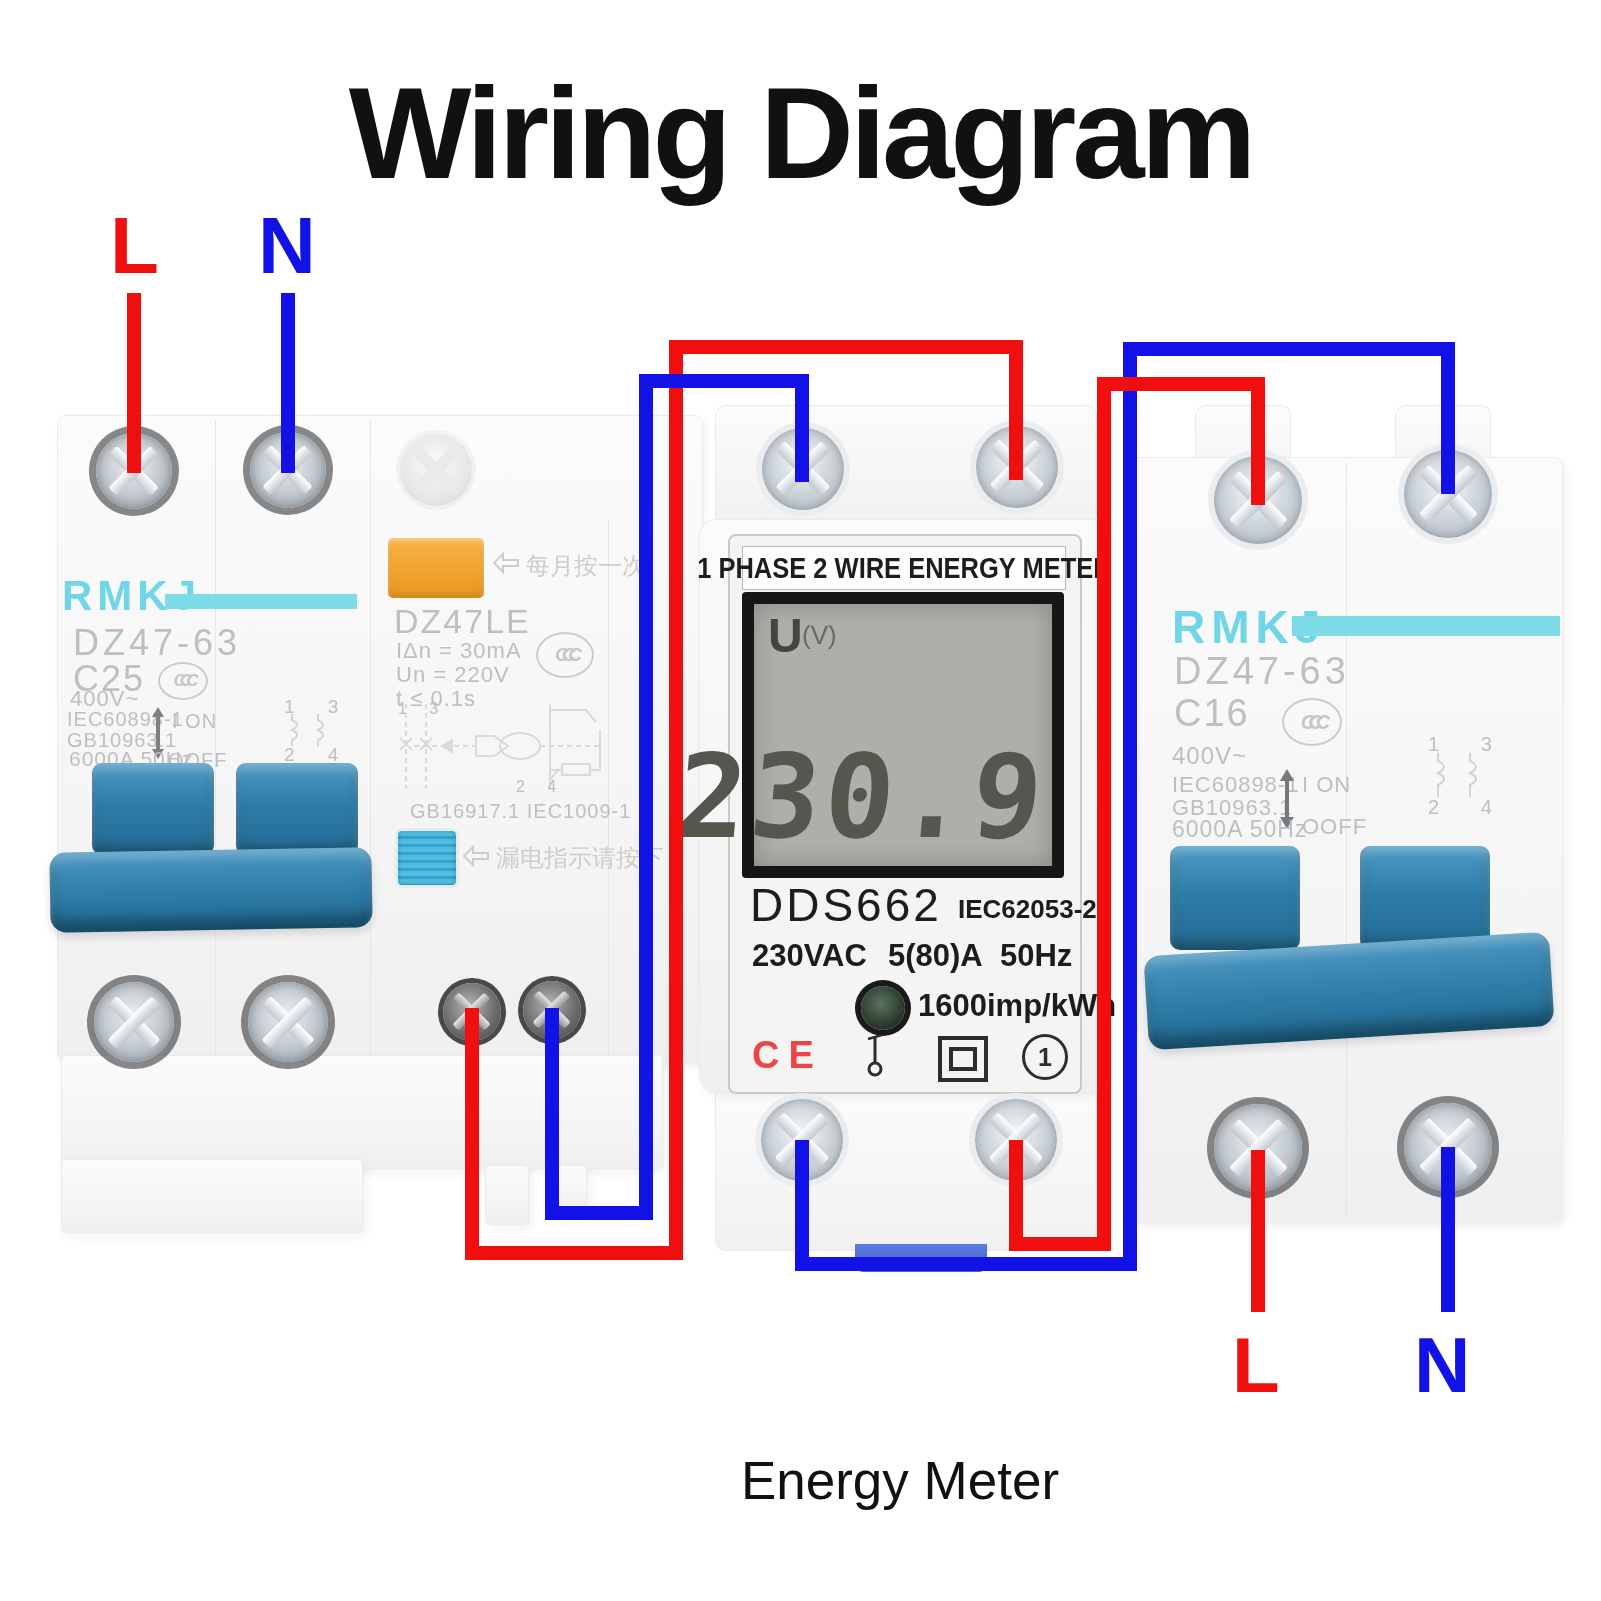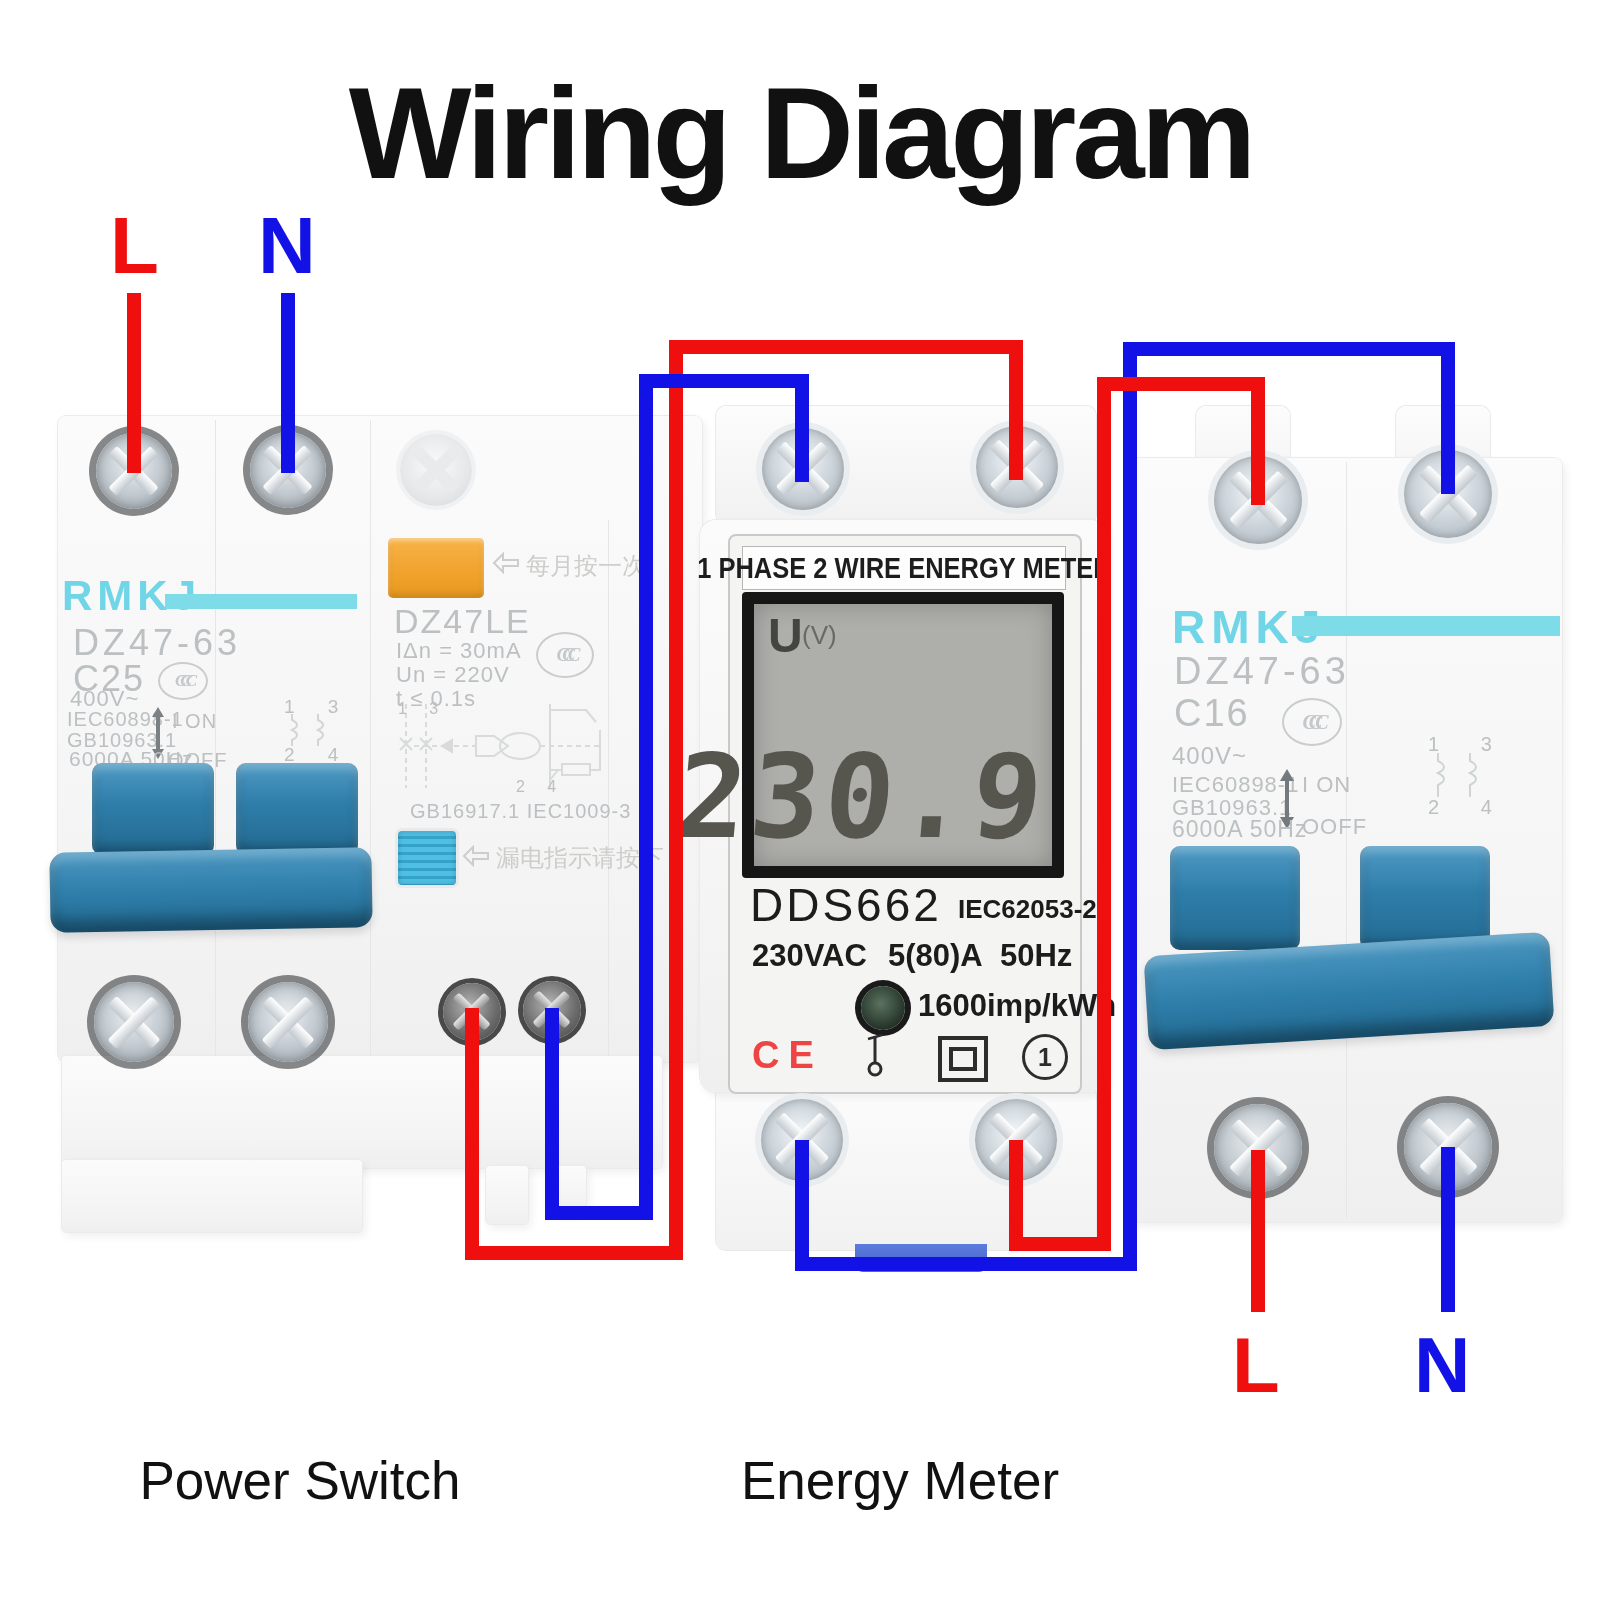--- a/index.html
+++ b/index.html
@@ -33,21 +33,21 @@
        box-shadow:0 0 0 4px #f0f1f2;}
   .sc-plain::before,.sc-plain::after{background:#e9eaeb;}
   .toggle{position:absolute;border-radius:10px;
        background:linear-gradient(180deg,#4e9ac4 0%,#2e7da9 45%,#226a92 100%);
        box-shadow:inset 0 6px 8px rgba(255,255,255,.25), inset 0 -8px 12px rgba(0,0,0,.28);}
   .tiebar{position:absolute;border-radius:16px;
        background:linear-gradient(180deg,#4b97c1 0%,#2f7fab 50%,#20688f 100%);
        box-shadow:inset 0 8px 10px rgba(255,255,255,.22), inset 0 -12px 14px rgba(0,0,0,.3),
                   0 5px 8px rgba(0,0,0,.13);}
   .ccc{position:absolute;border:2px solid #c9cdcf;border-radius:50%;color:#c4c8ca;
-       display:flex;align-items:center;justify-content:center;font-weight:bold;font-style:italic;font-family:Liberation Serif, serif;}
+       display:flex;align-items:center;justify-content:center;font-weight:bold;font-style:italic;}
   .lbl{position:absolute;white-space:nowrap;}
   .cap{position:absolute;color:#111;text-align:center;}
   .lcd{position:absolute;background:#aeaeaa;border:12px solid #161616;border-radius:4px;
        box-shadow:inset 0 0 24px rgba(0,0,0,.22);}
   .seg{font-family:"DejaVu Sans Mono", monospace;font-weight:bold;color:#56564e;
        transform:skewX(-5deg);letter-spacing:4px;}
   .icon-dark{color:#ef4444;}
 </style>
 </head>
 <body>
@@ -119,21 +119,21 @@
       <path d="M150 46 H210" stroke-dasharray="5 4"></path>
       <path d="M160 4 V88"></path>
         <path d="M160 10 H196 l10 12"></path>
       <rect x="172" y="64" width="28" height="11"></rect>
         <path d="M160 70 h12 M200 70 h10 V30"></path>
       <path d="M160 80 l8 -10"></path>
     </svg>
   </div>
   <div class="lbl gray" style="left:398px;top:700px;font-size:16px;letter-spacing:9px;">1 3</div>
   <div class="lbl gray" style="left:516px;top:778px;font-size:16px;letter-spacing:9px;">2 4</div>
-  <div class="lbl gray" style="left:410px;top:800px;font-size:20px;">GB16917.1  IEC1009-3</div>
+  <div class="lbl gray" style="left:410px;top:800px;font-size:20px;">GB16917.1  IEC1009-1</div>
   <div class="abs" style="left:398px;top:831px;width:58px;height:54px;border-radius:4px;
               background:repeating-linear-gradient(180deg,#4fc0e4 0px,#4fc0e4 5px,#35a3c9 5px,#35a3c9 8px);
               box-shadow:0 0 0 3px #e8eaeb, inset 0 0 6px rgba(0,0,0,.2);"></div>
   <div class="abs" style="left:462px;top:845px;">
     <svg width="28" height="22" viewBox="0 0 28 22">
         <path d="M11 2 L2 11 L11 20 L11 14 L26 14 L26 8 L11 8 Z" fill="none" stroke="#cdcdcd" stroke-width="2"></path>
       </svg>
   </div>
   <div class="lbl" style="left:496px;top:842px;font-size:24px;color:#cdcdcb;">漏电指示请按下</div>
 
@@ -266,16 +266,15 @@
   <div class="wire wr" style="left:1251px;top:377px;width:14px;height:128px;"></div>
 
   <div class="wire wr" style="left:1251px;top:1150px;width:14px;height:162px;"></div>
   <div class="wire wb" style="left:1441px;top:1147px;width:14px;height:165px;"></div>
 
   <div class="lbl" style="left:110px;top:200px;font-size:80px;font-weight:700;color:#ef0f0f;">L</div>
   <div class="lbl" style="left:258px;top:200px;font-size:80px;font-weight:700;color:#1212e6;">N</div>
   <div class="lbl" style="left:1232px;top:1320px;font-size:78px;font-weight:700;color:#ef0f0f;">L</div>
   <div class="lbl" style="left:1414px;top:1320px;font-size:78px;font-weight:700;color:#1212e6;">N</div>
 
-  <div class="cap" style="left:60px;top:1450px;width:480px;font-size:53px;font-weight:500;">Power Switch</div>
   <div class="cap" style="left:660px;top:1450px;width:480px;font-size:53px;font-weight:500;">Energy Meter</div>
 
 </div>
 
 </body></html>

